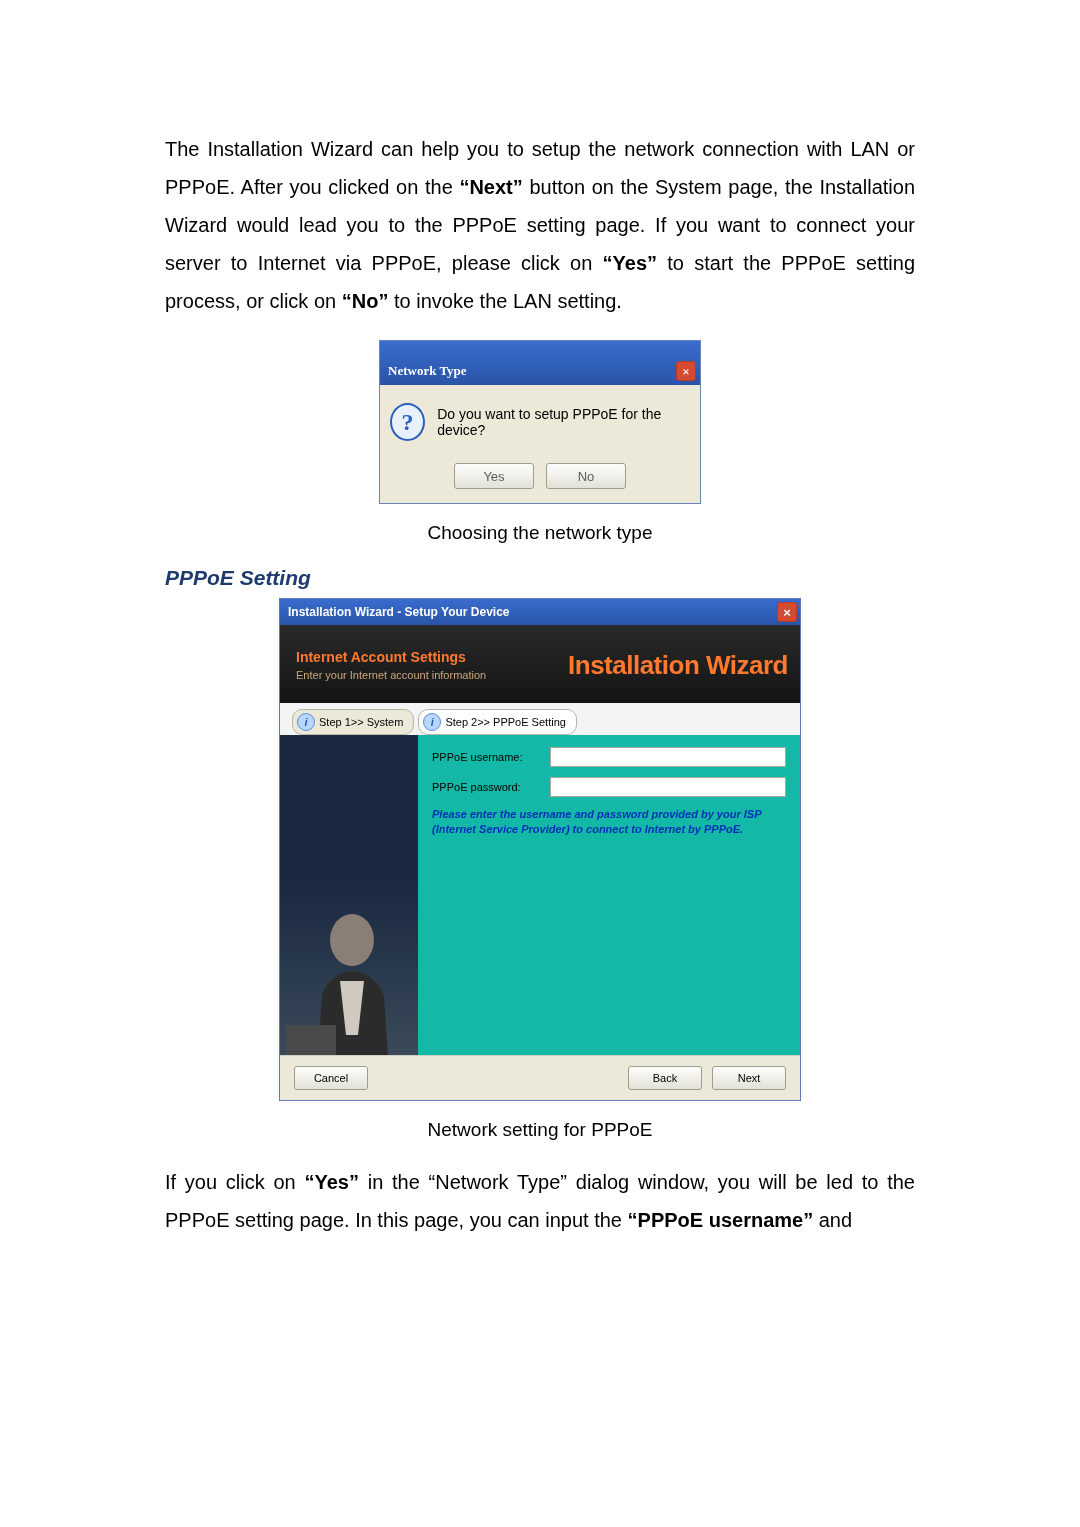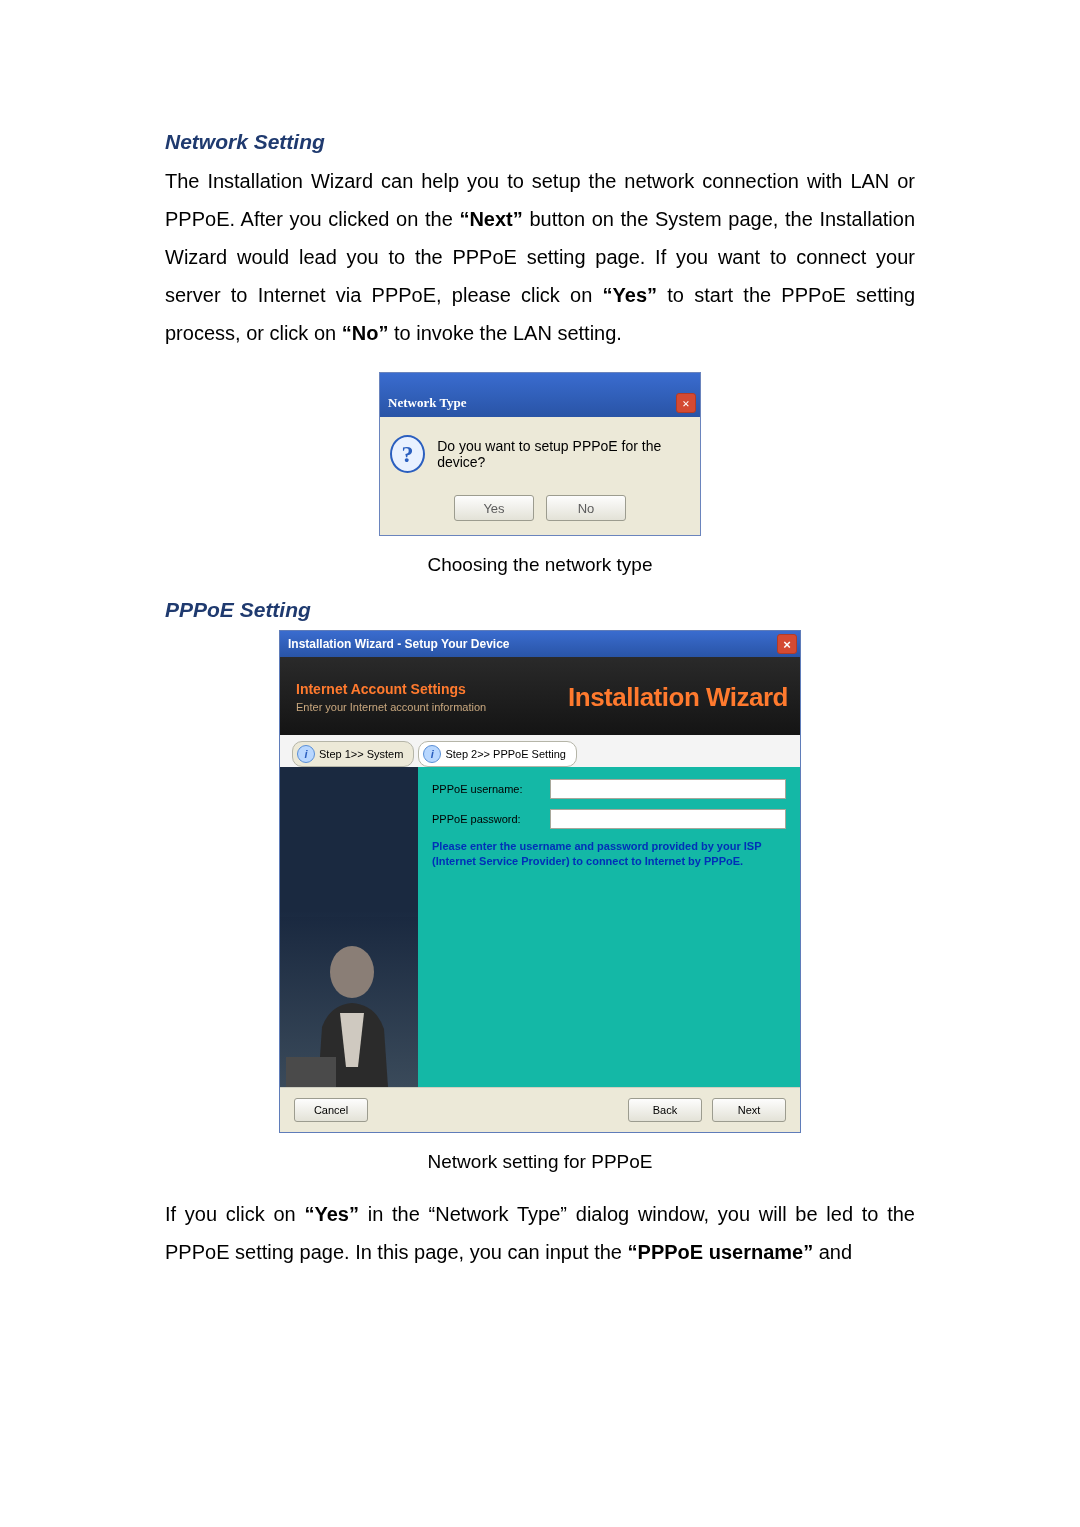--- a/index.html
+++ b/index.html
@@ -218,20 +218,21 @@
     height: 18px;
     border: 1px solid #a7a79a;
     background: #fff;
   }
   .hint {
     color: #0030b8;
     font-weight: bold;
     font-size: 11px;
     line-height: 1.35;
     margin-top: 6px;
+    font-style: italic;
   }
   .d2-footer {
     display: flex;
     justify-content: space-between;
     align-items: center;
     padding: 10px 14px;
     background: #ece9d8;
     border-top: 1px solid #cfcfc2;
   }
   .d2-footer .right { display: flex; gap: 10px; }
@@ -245,21 +246,20 @@
     display: flex;
     align-items: center;
     justify-content: center;
   }
 </style>
 </head>
 <body>
 
 <div class="page">
 
-  <h3 class="section-heading">Network Setting</h3>
 
   <p class="body-text">
     <span>The Installation Wizard can help you to setup the network connection with LAN or PPPoE. After you clicked on the </span>
     <span class="bold">“Next”</span>
     <span> button on the System page, the Installation Wizard would lead you to the PPPoE setting page. If you want to connect your server to Internet via PPPoE, please click on </span>
     <span class="bold">“Yes”</span>
     <span> to start the PPPoE setting process, or click on </span>
     <span class="bold">“No”</span>
     <span> to invoke the LAN setting.</span>
   </p>

